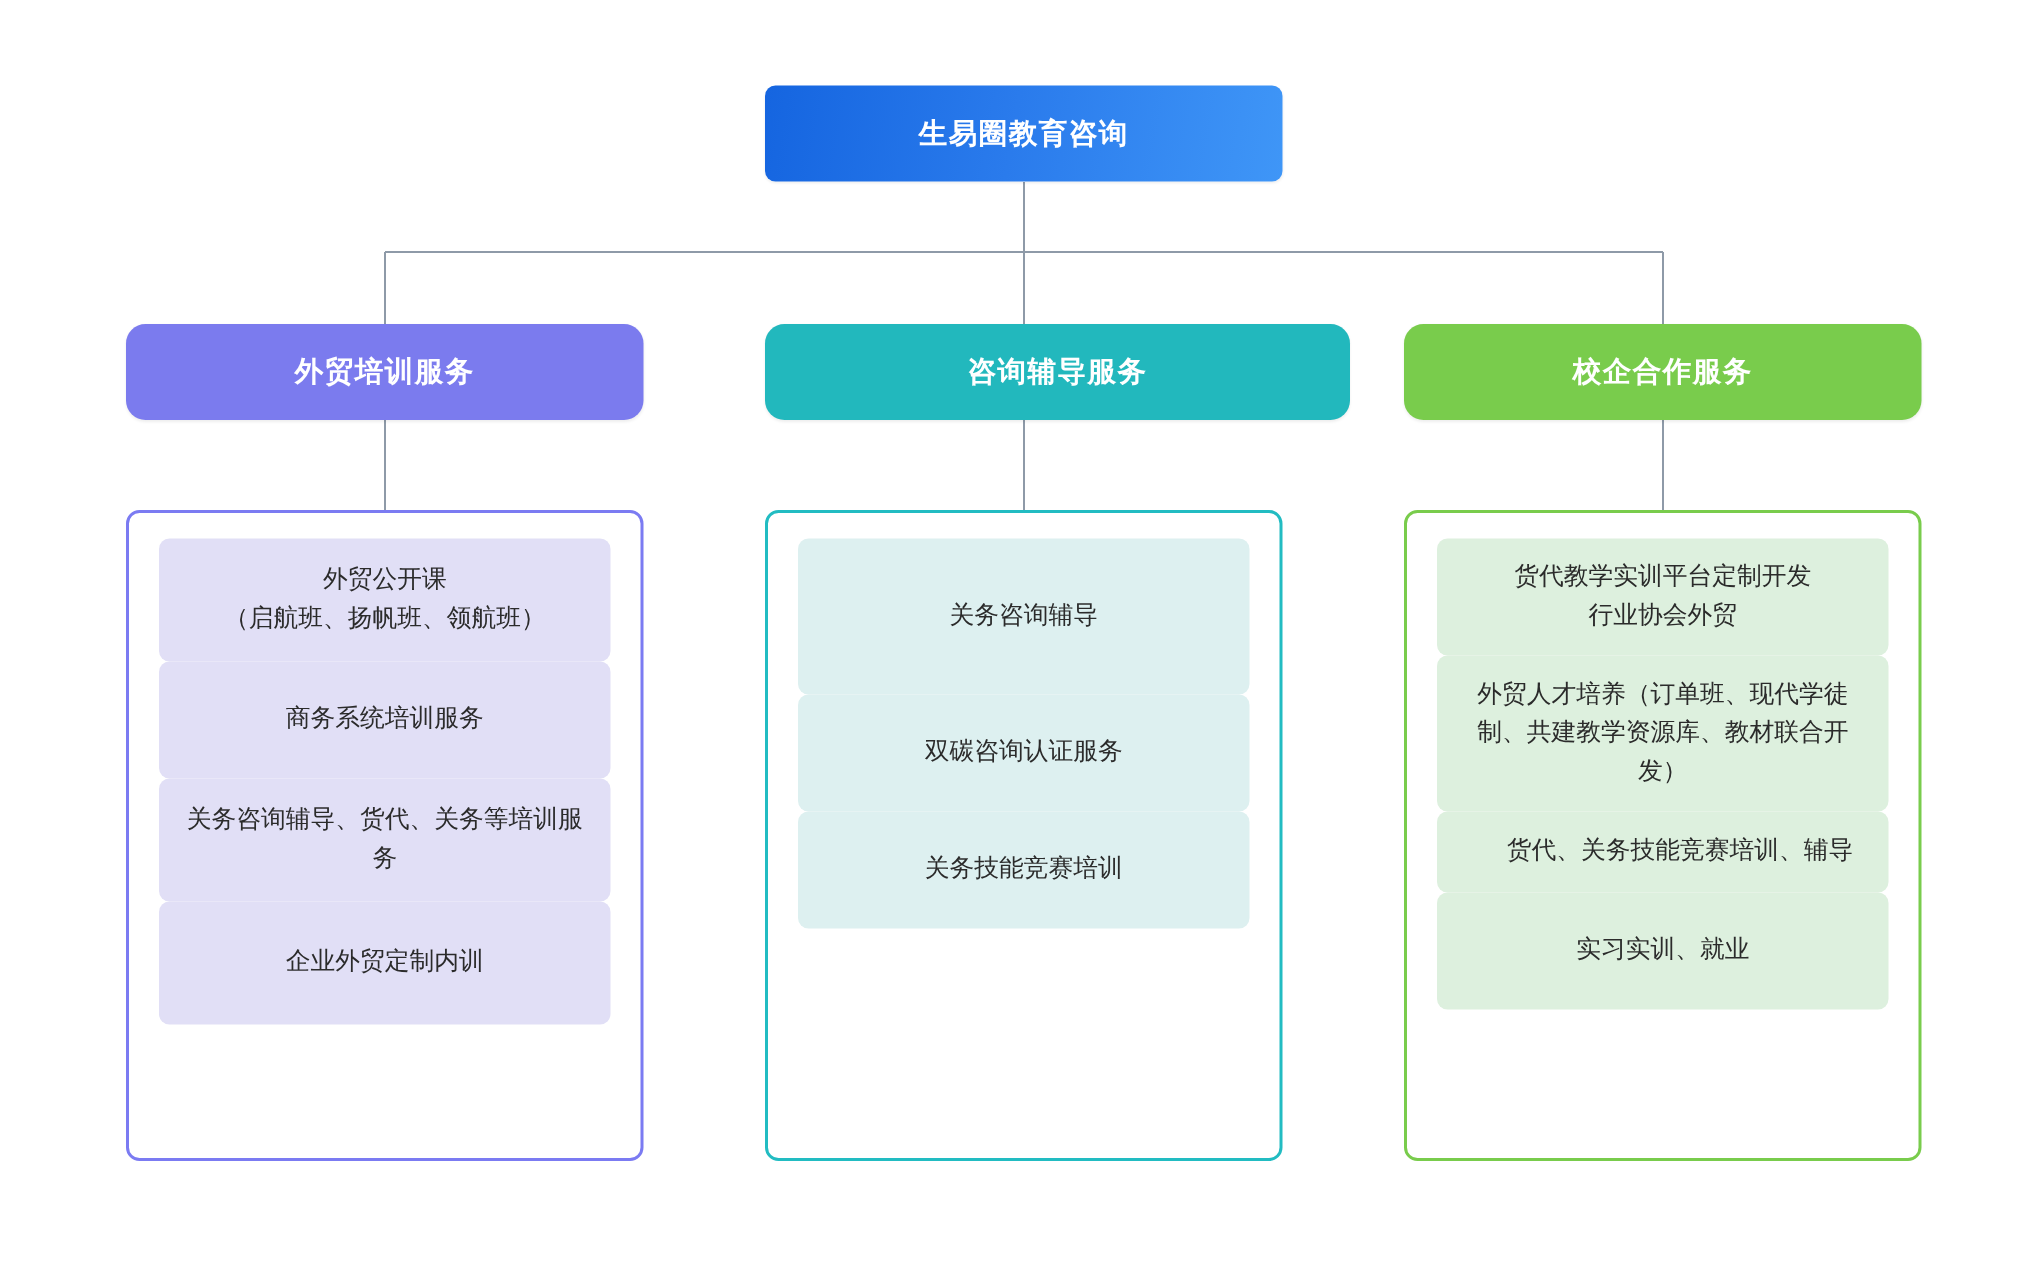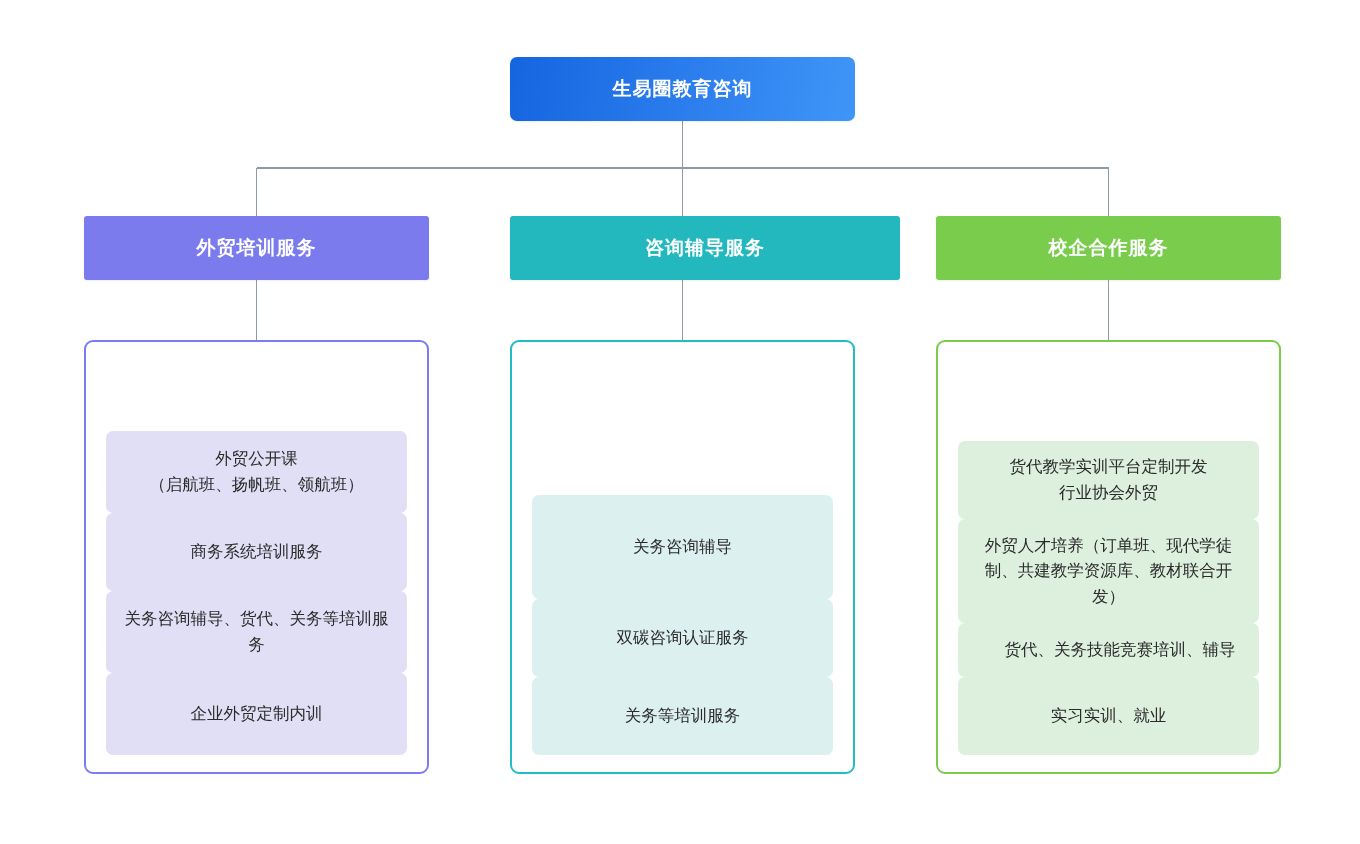--- a/index.html
+++ b/index.html
@@ -51,21 +51,21 @@
     font-weight: bold;
     letter-spacing: 1px;
     box-shadow: 0 1px 2px rgba(0,0,0,0.08);
   }
 
   
   .node-l2 {
     position: absolute;
     top: 216px;
     height: 64px;
-    border-radius: 3px;
+    border-radius: 13px;
     display: flex;
     align-items: center;
     justify-content: center;
     color: #ffffff;
     font-size: 19px;
     font-weight: bold;
     letter-spacing: 1px;
     box-shadow: 0 1px 2px rgba(0,0,0,0.07);
   }
   .node-l2.col1 { left: 84px;  width: 345px; background: #7b7bee; }
@@ -75,21 +75,21 @@
   
   .branch-box {
     position: absolute;
     top: 340px;
     height: 434px;
     border-radius: 9px;
     background: #ffffff;
     box-sizing: border-box;
     display: flex;
     flex-direction: column;
-    justify-content: flex-end;
+    justify-content: flex-start;
     padding: 17px 20px;
   }
   .branch-box.col1 { left: 84px;  width: 345px; border: 2px solid #7b7bf2; }
   .branch-box.col2 { left: 510px; width: 345px; border: 2px solid #22bcc2; }
   .branch-box.col3 { left: 936px; width: 345px; border: 2px solid #79cc4c; }
 
   
   .leaf {
     border-radius: 7px;
     display: flex;
@@ -155,21 +155,21 @@
     <div class="leaf">外贸公开课
 （启航班、扬帆班、领航班）</div>
     <div class="leaf">商务系统培训服务</div>
     <div class="leaf">关务咨询辅导、货代、关务等培训服务</div>
     <div class="leaf">企业外贸定制内训</div>
   </div>
 
   <div class="branch-box col2">
     <div class="leaf">关务咨询辅导</div>
     <div class="leaf">双碳咨询认证服务</div>
-    <div class="leaf">关务等培训服务</div>
+    <div class="leaf">关务技能竞赛培训</div>
   </div>
 
   <div class="branch-box col3">
     <div class="leaf">货代教学实训平台定制开发
 行业协会外贸</div>
     <div class="leaf">外贸人才培养（订单班、现代学徒制、共建教学资源库、教材联合开发）</div>
     <div class="leaf">货代、关务技能竞赛培训、辅导</div>
     <div class="leaf">实习实训、就业</div>
   </div>
 

